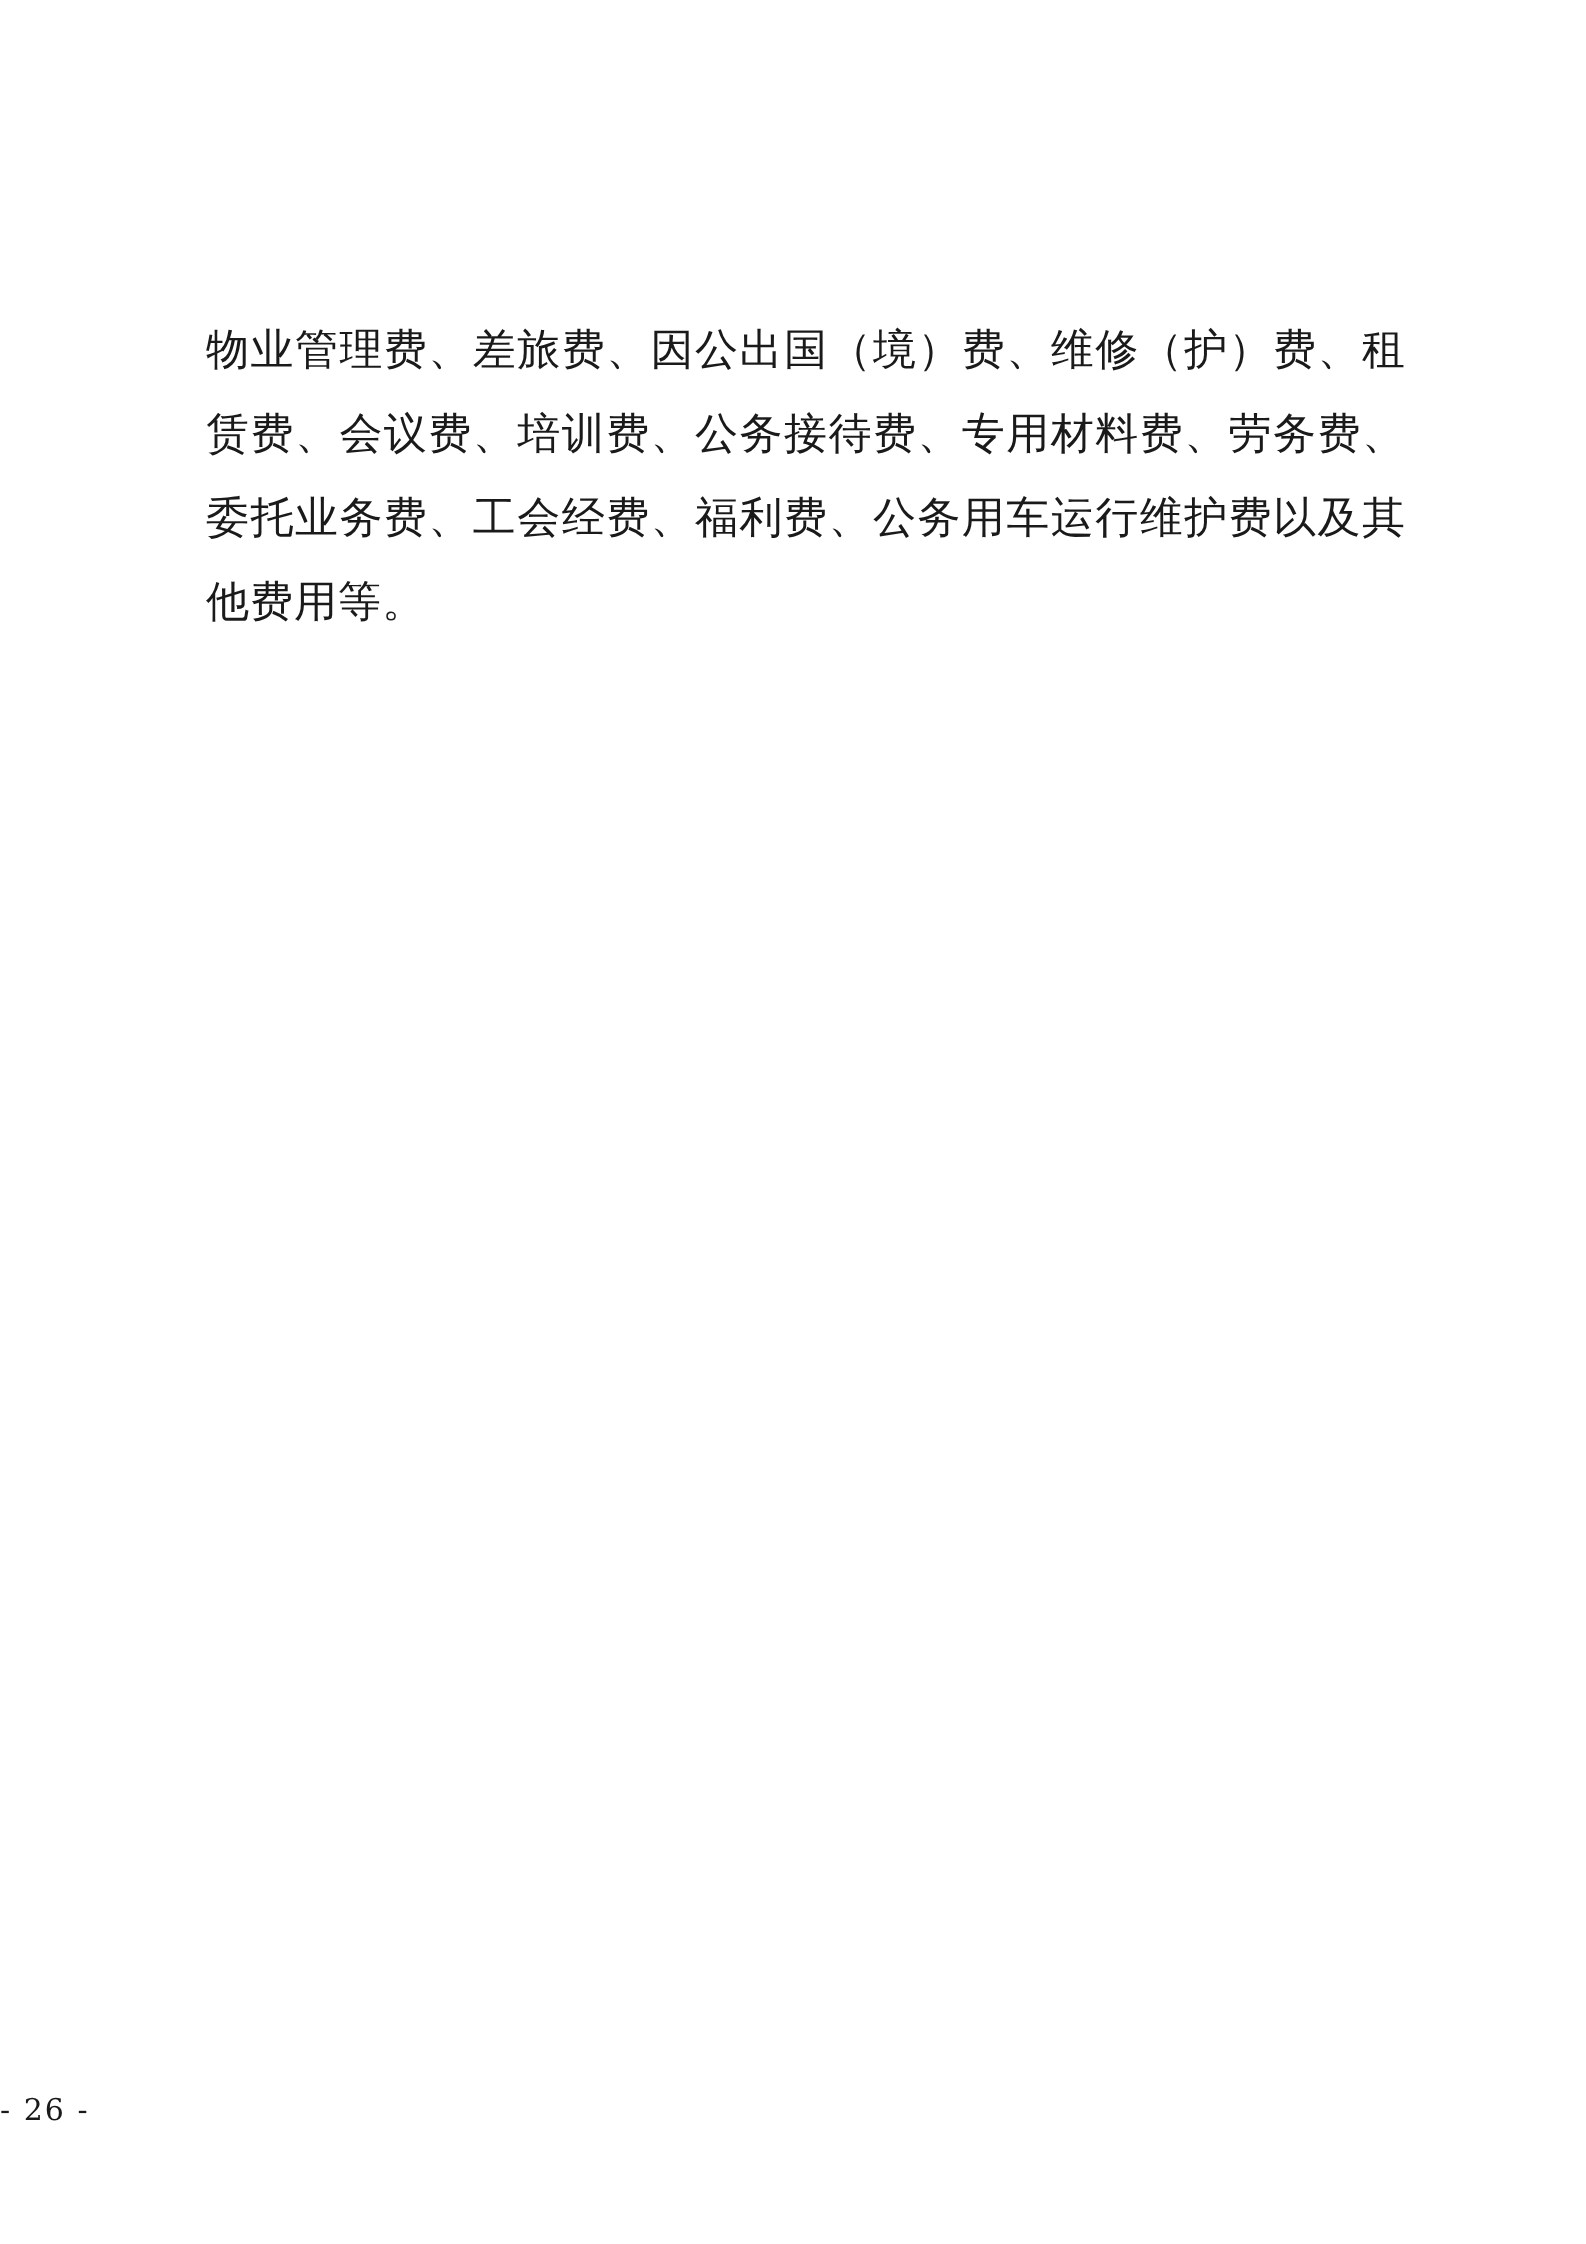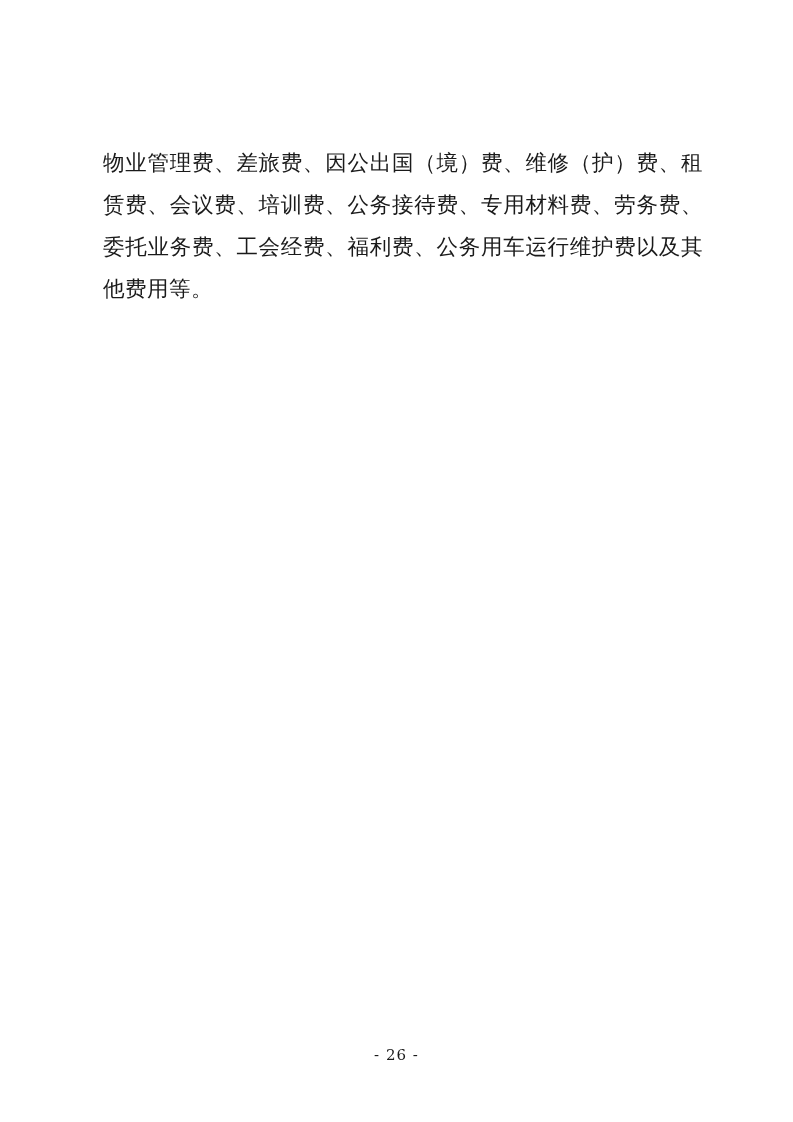--- a/index.html
+++ b/index.html
@@ -14,37 +14,36 @@
     position: relative;
     width: 793px;
     height: 1122px;
     background: #ffffff;
     margin: 0 auto;
     overflow: hidden;
     box-sizing: border-box;
   }
   .body-text {
     position: absolute;
-    top: 120px;
+    top: 132px;
     left: 103px;
     width: 600px;
     font-size: 21.5px;
     line-height: 42px;
     color: #1a1a1a;
     text-align: justify;
     text-justify: inter-ideograph;
     letter-spacing: 0.5px;
     font-family: Liberation Sans, sans-serif;
   }
   .page-number {
     position: absolute;
     bottom: 58px;
     left: 0;
     width: 100%;
-    text-align: center;
     font-size: 15px;
     color: #1a1a1a;
     letter-spacing: 1px;
     font-family: "DejaVu Serif", "Liberation Serif", serif;
   }
 </style>
 </head>
 <body>
 
 <div class="page">

